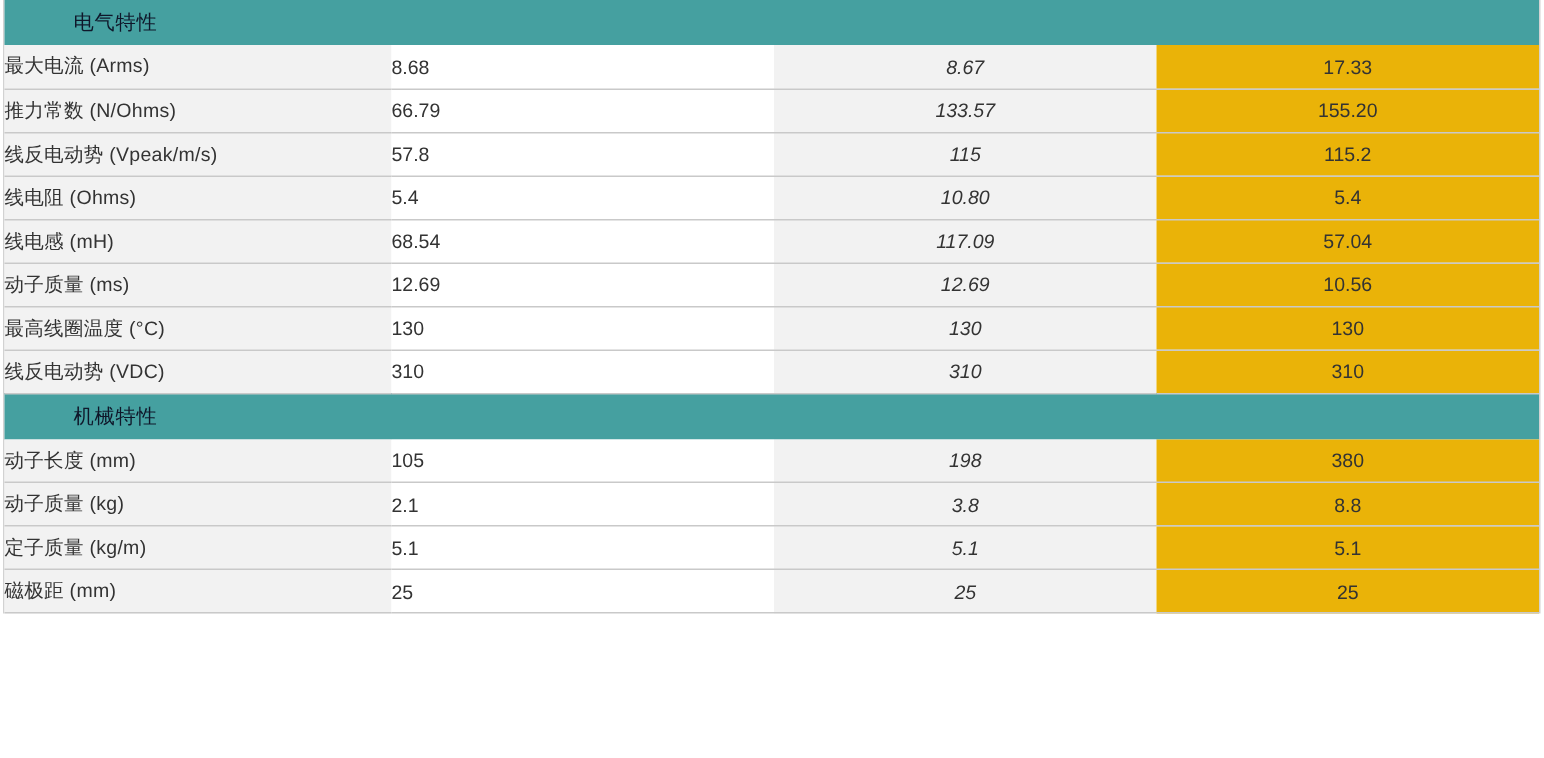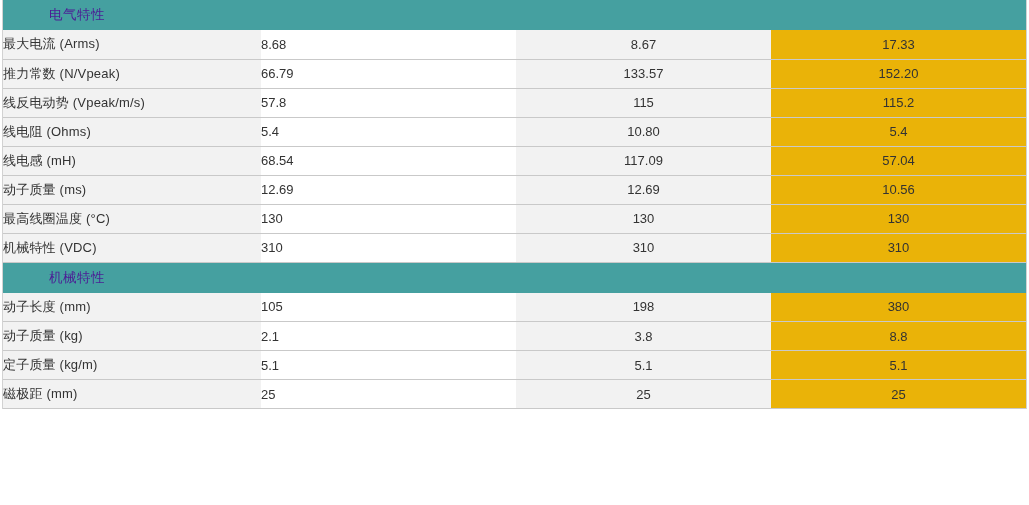--- a/index.html
+++ b/index.html
@@ -27,21 +27,21 @@
     table-layout: fixed;
     font-size: 13px;
   }
   table.spec col.c-label { width: 258px; }
   table.spec col.c-v1 { width: 255px; }
   table.spec col.c-v2 { width: 255px; }
   table.spec col.c-v3 { width: 255px; }
 
   tr.section-row > td.section-cell {
     background: #45a0a0;
-    color: #4c1d95;
+    color: #0f172a;
     font-size: 13.5px;
     height: 30px;
     padding: 0 0 0 46px;
     border: none;
     letter-spacing: 0.5px;
     font-weight: normal;
     vertical-align: middle;
   }
 
   tr.data-row { height: 29px; }
@@ -62,20 +62,21 @@
     color: #333333;
     letter-spacing: 0.2px;
   }
   td.cell-v1 {
     background: #ffffff;
     text-align: left;
   }
   td.cell-v2 {
     background: #f2f2f2;
     text-align: center;
+    font-style: italic;
   }
   td.cell-v3 {
     background: #eab308;
     text-align: center;
   }
 
   tr.data-row.last-of-section > td {
     border-bottom: 1px solid #c9c9c9;
   }
 
@@ -96,24 +97,24 @@
         <tr class="section-row">
           <td class="section-cell" colspan="4">电气特性</td>
         </tr>
         <tr class="data-row">
           <td class="cell-label">最大电流 (Arms)</td>
           <td class="cell-v1">8.68</td>
           <td class="cell-v2">8.67</td>
           <td class="cell-v3">17.33</td>
         </tr>
         <tr class="data-row">
-          <td class="cell-label">推力常数 (N/Vpeak)</td>
+          <td class="cell-label">推力常数 (N/Ohms)</td>
           <td class="cell-v1">66.79</td>
           <td class="cell-v2">133.57</td>
-          <td class="cell-v3">152.20</td>
+          <td class="cell-v3">155.20</td>
         </tr>
         <tr class="data-row">
           <td class="cell-label">线反电动势 (Vpeak/m/s)</td>
           <td class="cell-v1">57.8</td>
           <td class="cell-v2">115</td>
           <td class="cell-v3">115.2</td>
         </tr>
         <tr class="data-row">
           <td class="cell-label">线电阻 (Ohms)</td>
           <td class="cell-v1">5.4</td>
@@ -132,21 +133,21 @@
           <td class="cell-v2">12.69</td>
           <td class="cell-v3">10.56</td>
         </tr>
         <tr class="data-row">
           <td class="cell-label">最高线圈温度 (°C)</td>
           <td class="cell-v1">130</td>
           <td class="cell-v2">130</td>
           <td class="cell-v3">130</td>
         </tr>
         <tr class="data-row last-of-section">
-          <td class="cell-label">机械特性 (VDC)</td>
+          <td class="cell-label">线反电动势 (VDC)</td>
           <td class="cell-v1">310</td>
           <td class="cell-v2">310</td>
           <td class="cell-v3">310</td>
         </tr>
         <tr class="section-row">
           <td class="section-cell" colspan="4">机械特性</td>
         </tr>
         <tr class="data-row">
           <td class="cell-label">动子长度 (mm)</td>
           <td class="cell-v1">105</td>

